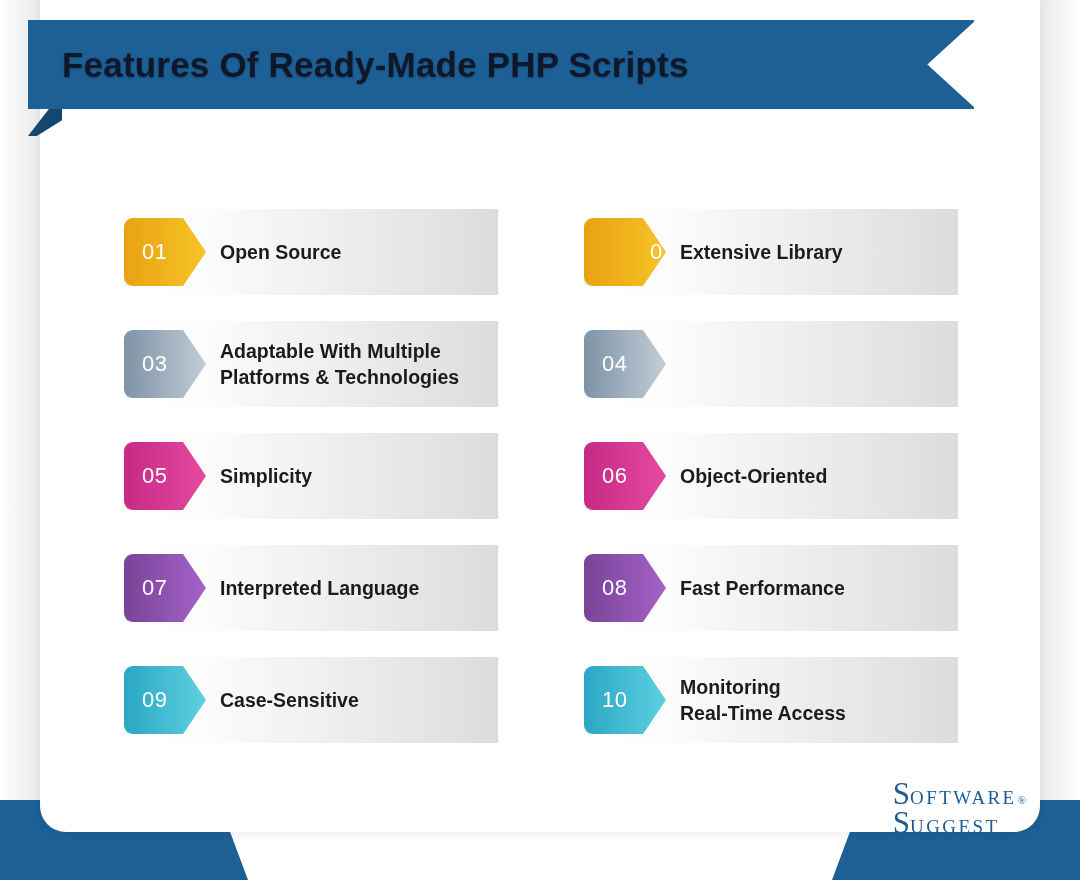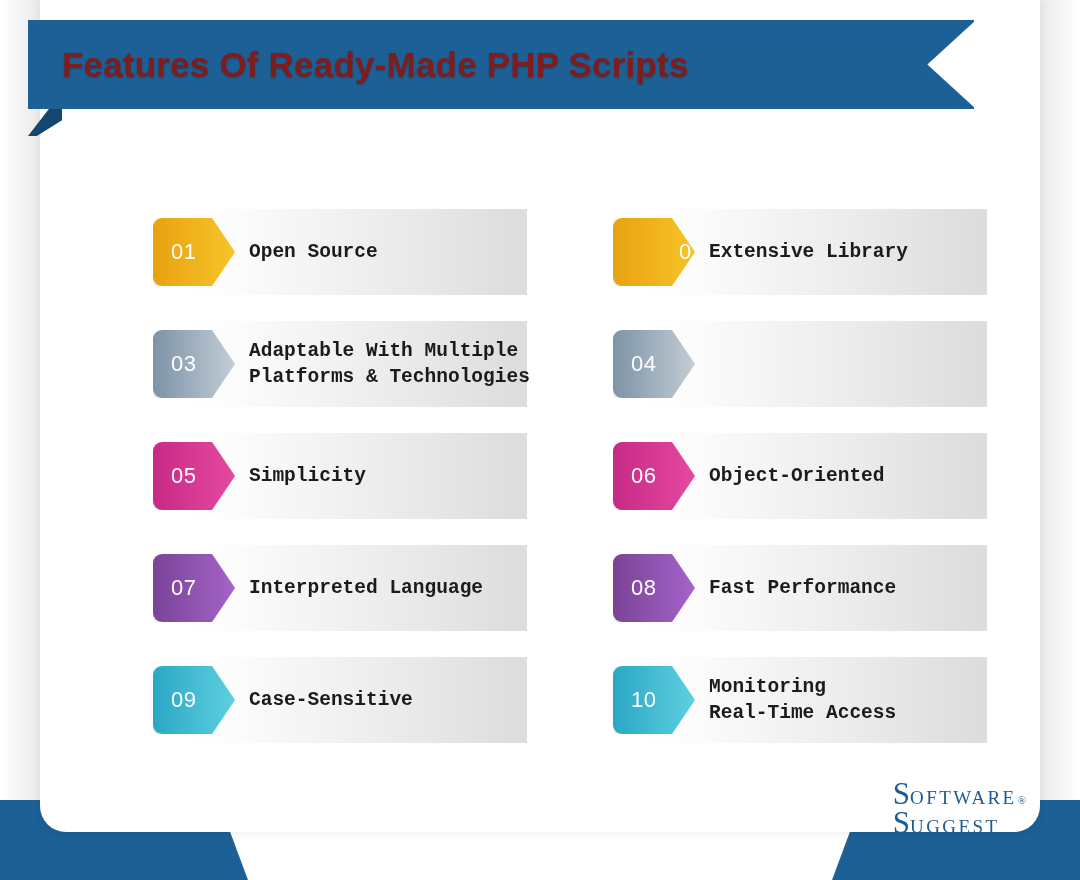--- a/index.html
+++ b/index.html
@@ -99,21 +99,21 @@
     height: 89px;
     background: #ffffff;
     clip-path: polygon(100% 0, 100% 100%, 36% 50%);
   }
   #ribbon-title {
     position: absolute;
     left: 62px;
     top: 0;
     height: 89px;
     line-height: 89px;
-    color: #7f1d1d;
+    color: #0f172a;
     font-size: 35px;
     font-weight: bold;
     letter-spacing: .2px;
     white-space: nowrap;
     text-shadow: 0 1px 2px rgba(0,0,0,.25);
   }
 
   
   #grid {
     position: absolute;
@@ -122,21 +122,20 @@
     width: 838px;
     display: grid;
     grid-template-columns: 374px 374px;
     column-gap: 86px;
     row-gap: 26px;
   }
 
   .item {
     position: relative;
     height: 86px;
-    margin-left: 29px;
   }
 
   
   .item-bar {
     position: absolute;
     left: 28px;
     top: 0;
     width: 346px;
     height: 86px;
     background: linear-gradient(to right, #ffffff 0%, #fbfbfb 18%, #ebebeb 62%, #dcdcdc 100%);
@@ -171,21 +170,20 @@
     top: 0;
     height: 86px;
     width: 250px;
     display: flex;
     flex-direction: column;
     justify-content: center;
     color: #1b1b1b;
     font-size: 19.5px;
     font-weight: bold;
     line-height: 26px;
-    font-family: Liberation Mono, monospace;
   }
   .item-label span { display: block; white-space: nowrap; }
 
   
   #logo {
     position: absolute;
     right: 54px;
     bottom: 44px;
     color: #1d5c92;
     font-family: "Liberation Serif", serif;

